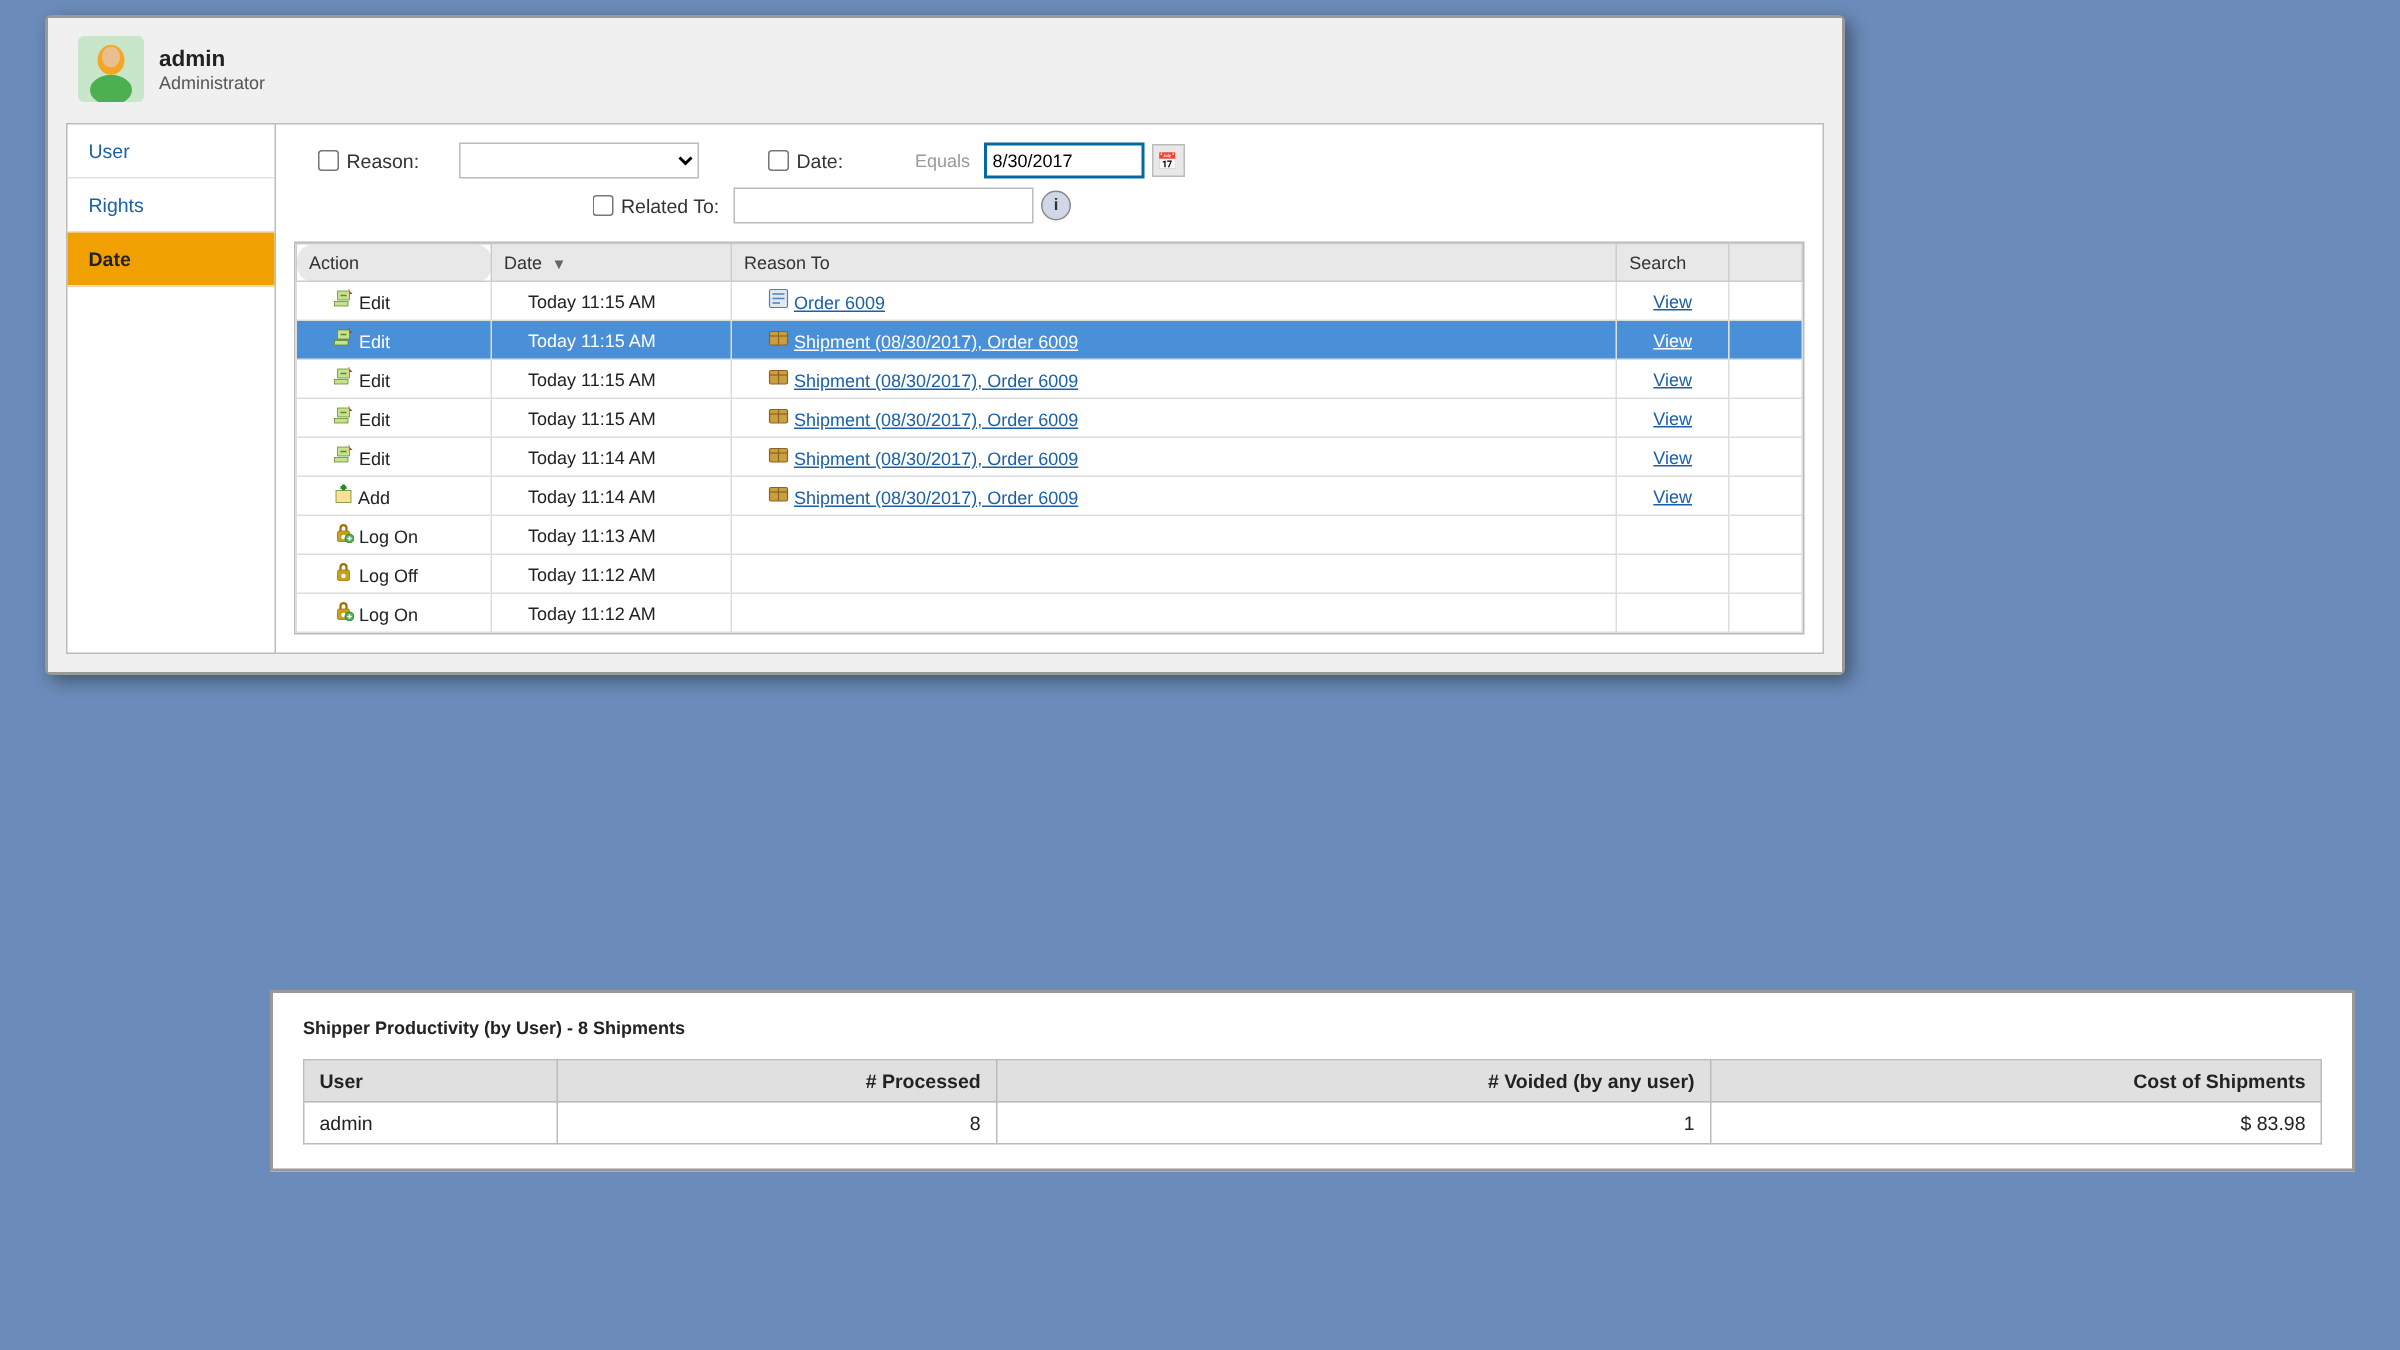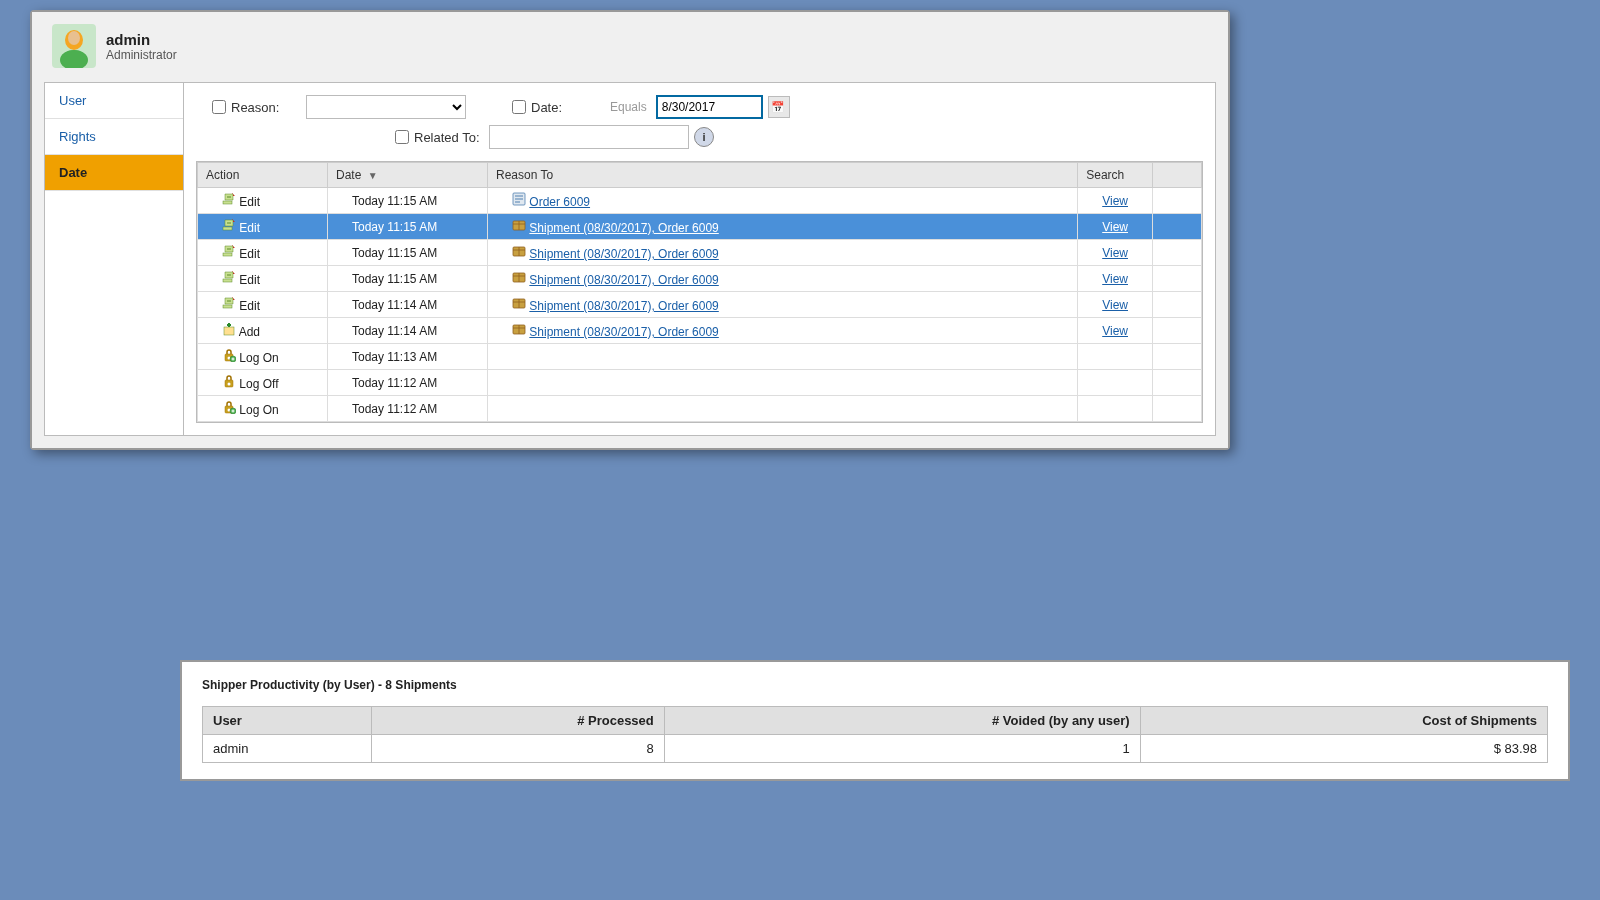--- a/index.html
+++ b/index.html
@@ -351,21 +351,21 @@
             <label class="criteria-label">Related To:</label>
             <input type="text" class="related-to-input" style="">
             <div class="info-btn">i</div>
           </div>
         </div>
 
         <div class="table-wrapper">
           <table class="audit-table">
             <thead>
               <tr>
-                <th style="width:130px;">Action</th>
+                <th style="width:130px;border-radius:11px;">Action</th>
                 <th style="width:160px;">Date <span class="sort-arrow">▼</span></th>
                 <th>Reason To</th>
                 <th style="width:70px;">Search</th>
                 <th style="width:18px;"></th>
               </tr>
             </thead>
             <tbody id="audit-tbody">
             <tr>
                   <td><svg width="14" height="14" viewBox="0 0 14 14">
                       <rect x="1" y="9" width="9" height="3" fill="#c8e090" stroke="#5c8a2a" stroke-width="0.5"></rect>

